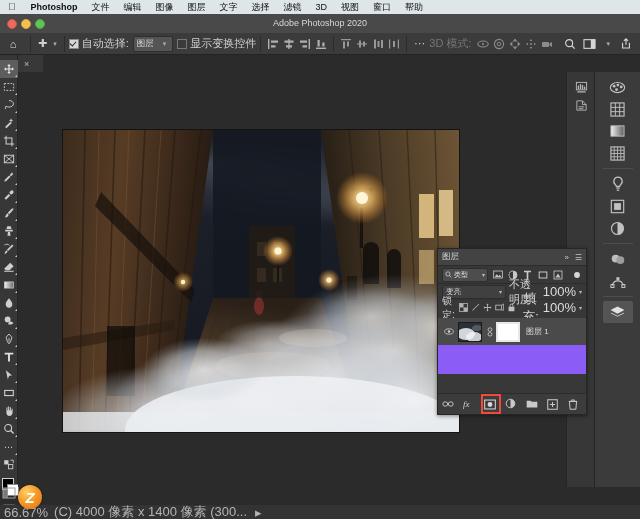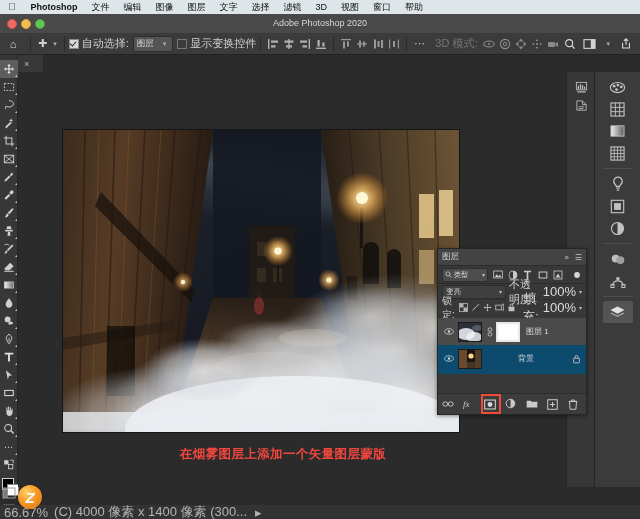--- a/index.html
+++ b/index.html
@@ -88,21 +88,21 @@
   .p-filter{height:17px;display:flex;align-items:center;padding:0 4px;gap:4px;border-bottom:1px solid #2c2c2c;}
   .f-select{background:#4d4d4d;border:1px solid #2e2e2e;border-radius:2px;height:12px;width:40px;
             display:flex;align-items:center;gap:2px;padding:0 2px;font-size:7px;color:#ddd;}
   .f-ico{width:11px;height:11px;display:flex;align-items:center;justify-content:center;}
   .p-row{height:15px;display:flex;align-items:center;padding:0 4px;gap:3px;font-size:8px;color:#d2d2d2;}
   .p-row.blend{border-bottom:1px solid #333;}
   .blend-sel{background:#404040;border:1px solid #2e2e2e;border-radius:2px;height:12px;flex:0 0 56px;
              display:flex;align-items:center;padding:0 3px;font-size:7.5px;color:#ddd;}
   .val-box{font-size:13px;color:#ddd;}
   .lock-ico{width:10px;height:10px;display:flex;align-items:center;justify-content:center;opacity:.85;}
-  .layers-list{position:absolute;left:0;top:69px;width:148px;height:56px;background:#0c4a6e;}
+  .layers-list{position:absolute;left:0;top:69px;width:148px;height:56px;background:#8b5cf6;}
   .layer{height:27px;display:flex;align-items:center;padding:0 5px;gap:4px;box-sizing:border-box;}
   .layer.sel{background:#4a4a4a;}
   .eye{width:11px;display:flex;align-items:center;justify-content:center;}
   .thumb{width:22px;height:18px;border:1px solid #1c1c1c;overflow:hidden;flex:0 0 auto;}
   .mask{width:22px;height:18px;background:#fff;flex:0 0 auto;}
   .mask.sel{outline:2px solid #e8e8e8;outline-offset:-1px;}
   .lname{font-size:8px;color:#dcdcdc;margin-left:3px;white-space:nowrap;}
   .p-foot{position:absolute;left:0;bottom:0;width:148px;height:20px;background:#3c3c3c;
           border-top:1px solid #2c2c2c;display:flex;align-items:center;justify-content:center;gap:7px;}
   .foot-btn{width:14px;height:14px;display:flex;align-items:center;justify-content:flex-start;position:relative;}
@@ -221,21 +221,21 @@
       </svg>
     <svg class="align-ico" viewBox="0 0 14 14">
         <g fill="#a8a8a8">
           <rect x="2" y="2.5" width="1.2" height="9"></rect>
           <rect x="10.8" y="2.5" width="1.2" height="9"></rect>
           <rect x="6" y="4" width="2" height="6"></rect>
         </g>
       </svg>
     <div class="sep"></div>
     <span class="opt-tool" style="letter-spacing:1px;">⋯</span>
-    <span class="opt-label" style="color:#777;margin-left:6px;">3D 模式:</span>
+    <span class="opt-label" style="color:#777;">3D 模式:</span>
     <svg class="align-ico" viewBox="0 0 14 14" style="margin-left:4px;">
         <ellipse cx="7" cy="7" rx="5.2" ry="3" fill="none" stroke="#9a9a9a" stroke-width="1.1"></ellipse>
         <circle cx="7" cy="7" r="1.1" fill="#9a9a9a"></circle>
       </svg>
     <svg class="align-ico" viewBox="0 0 14 14">
         <circle cx="7" cy="7" r="4.6" fill="none" stroke="#9a9a9a" stroke-width="1.1"></circle>
         <circle cx="7" cy="7" r="1.8" fill="none" stroke="#9a9a9a" stroke-width="1"></circle>
       </svg>
     <svg class="align-ico" viewBox="0 0 14 14">
         <path d="M7 1.6 9.4 4.4 4.6 4.4Z M7 12.4 9.4 9.6 4.6 9.6Z M1.6 7 4.4 4.6 4.4 9.4Z M12.4 7 9.6 4.6 9.6 9.4Z" fill="#9a9a9a"></path>
@@ -823,44 +823,20 @@
         <span style="width:7px;display:flex;align-items:center;justify-content:center;">
           <svg width="6" height="10" viewBox="0 0 7 12">
               <rect x="1.2" y="1" width="4.6" height="4.2" rx="2.1" fill="none" stroke="#cfcfcf" stroke-width="1"></rect>
               <rect x="1.2" y="6.6" width="4.6" height="4.2" rx="2.1" fill="none" stroke="#cfcfcf" stroke-width="1"></rect>
             </svg>
         </span>
         <span class="mask sel"></span>
         <span class="lname">图层 1</span>
       </div>
 
-      <div class="layer">
-        <span class="eye">
-          <svg width="10" height="7" viewBox="0 0 12 8">
-              <ellipse cx="6" cy="4" rx="5.2" ry="3.2" fill="none" stroke="#cfcfcf" stroke-width="1"></ellipse>
-              <circle cx="6" cy="4" r="1.5" fill="#cfcfcf"></circle>
-            </svg>
-        </span>
-        <span class="thumb">
-          <svg width="22" height="18" viewBox="0 0 22 18">
-              <rect width="22" height="18" fill="#1a1510"></rect>
-              <path d="M0 0h8v18H0z" fill="#6a4a2d"></path>
-              <path d="M16 0h6v18h-6z" fill="#543d26"></path>
-              <circle cx="12" cy="6" r="2.6" fill="#ffd890"></circle>
-              <rect x="8" y="12" width="8" height="6" fill="#463522"></rect>
-            </svg>
-        </span>
-        <span class="lname" style="margin-left:32px;">背景</span>
-        <span style="margin-left:auto;">
-          <svg width="9" height="10" viewBox="0 0 10 11">
-              <rect x="1.8" y="4.6" width="6.4" height="5.2" rx=".6" fill="none" stroke="#c0c0c0" stroke-width="1"></rect>
-              <path d="M3.4 4.6V3.2a1.6 1.6 0 0 1 3.2 0v1.4" fill="none" stroke="#c0c0c0" stroke-width="1"></path>
-            </svg>
-        </span>
-      </div>
     </div>
 
     <div class="p-foot">
       <span class="foot-btn">
         <svg width="12" height="8" viewBox="0 0 14 9">
             <rect x="1" y="2" width="5.6" height="5" rx="2.5" fill="none" stroke="#c9c9c9" stroke-width="1.1"></rect>
             <rect x="7.4" y="2" width="5.6" height="5" rx="2.5" fill="none" stroke="#c9c9c9" stroke-width="1.1"></rect>
           </svg>
       </span>
       <span class="foot-btn">
@@ -892,21 +868,20 @@
       </span>
       <span class="foot-btn">
         <svg width="10" height="11" viewBox="0 0 11 12">
             <path d="M1.6 2.6h7.8l-.7 8.6H2.3z" fill="none" stroke="#c9c9c9" stroke-width="1.1"></path>
             <path d="M.8 2.6h9.4M4 1h3v1.6H4z" fill="none" stroke="#c9c9c9" stroke-width="1"></path>
           </svg>
       </span>
     </div>
   </div>
 
-  <div class="anno">在烟雾图层上添加一个矢量图层蒙版</div>
 
   <svg class="qm" viewBox="0 0 14 12">
       <rect x="1" y="1" width="12" height="10" fill="none" stroke="#9d9d9d" stroke-width="1"></rect>
       <rect x="1" y="1" width="5" height="10" fill="#9d9d9d" opacity=".7"></rect>
     </svg>
 
   <div class="statusbar">
     <span class="status-txt">66.67%</span>
     <span class="status-txt">(C) 4000 像素 x 1400 像素 (300...</span>
     <span class="status-txt" style="margin-left:2px;">▸</span>

